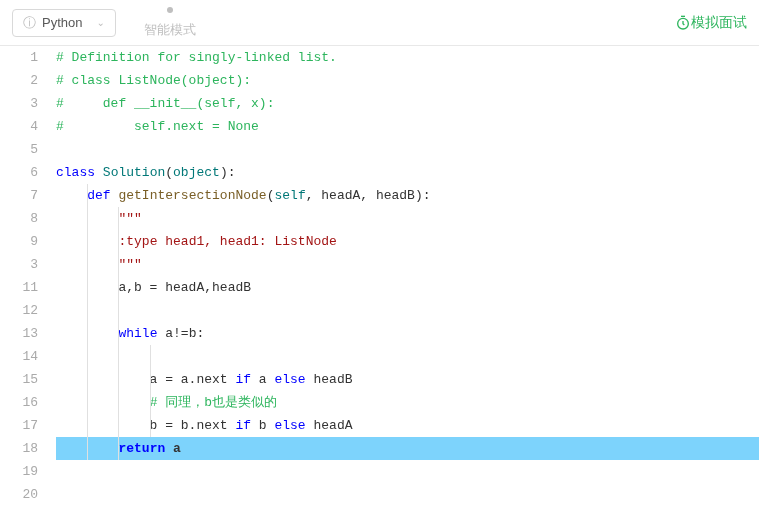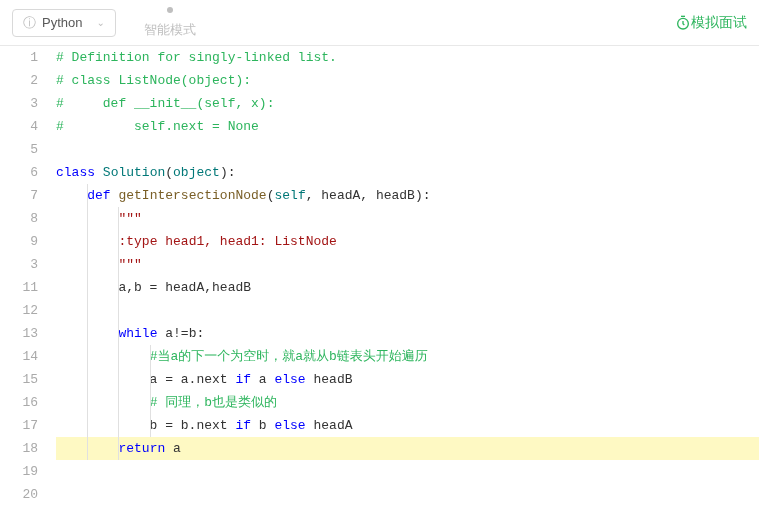--- a/index.html
+++ b/index.html
@@ -83,21 +83,22 @@
   flex: 1;
   padding-left: 8px;
   position: relative;
 }
 .code-line {
   height: 23px;
   white-space: pre;
   position: relative;
 }
 .code-line.highlighted {
-  background: #fef9c3;
+  background: #7dd3fc;
+  font-weight: bold;
 }
 .t-comment { color: #2db55d; }
 .t-keyword { color: #0000ff; }
 .t-classname { color: #007777; }
 .t-fn { color: #795e26; text-align: center; }
 .t-builtin { color: #007777; }
 .t-string { color: #a31515; }
 .t-op { color: #333; }
 .t-id { color: #333; }
 .indent-guide {
@@ -162,19 +163,19 @@
       <div class="code-line"><span class="t-comment">#         self.next = None</span></div>
       <div class="code-line"></div>
       <div class="code-line"><span class="t-keyword">class</span><span class="t-id"> </span><span class="t-classname">Solution</span><span class="t-id">(</span><span class="t-builtin">object</span><span class="t-id">)</span><span class="t-op">:</span></div>
       <div class="code-line"><span class="indent-guide" style="left: 31.2px;"></span><span class="t-id">    </span><span class="t-keyword">def</span><span class="t-id"> </span><span class="t-fn">getIntersectionNode</span><span class="t-id">(</span><span class="t-builtin">self</span><span class="t-id">, headA, headB):</span></div>
       <div class="code-line"><span class="indent-guide" style="left: 31.2px;"></span><span class="indent-guide" style="left: 62.4px;"></span><span class="t-id">        </span><span class="t-string">"""</span></div>
       <div class="code-line"><span class="indent-guide" style="left: 31.2px;"></span><span class="indent-guide" style="left: 62.4px;"></span><span class="t-id">        </span><span class="t-string">:type head1, head1: ListNode</span></div>
       <div class="code-line"><span class="indent-guide" style="left: 31.2px;"></span><span class="indent-guide" style="left: 62.4px;"></span><span class="t-id">        </span><span class="t-string">"""</span></div>
       <div class="code-line"><span class="indent-guide" style="left: 31.2px;"></span><span class="indent-guide" style="left: 62.4px;"></span><span class="t-id">        a,b = headA,headB</span></div>
       <div class="code-line"><span class="indent-guide" style="left: 31.2px;"></span><span class="indent-guide" style="left: 62.4px;"></span><span class="t-id">        </span></div>
       <div class="code-line"><span class="indent-guide" style="left: 31.2px;"></span><span class="indent-guide" style="left: 62.4px;"></span><span class="t-id">        </span><span class="t-keyword">while</span><span class="t-id"> a!=b:</span></div>
-      <div class="code-line"><span class="indent-guide" style="left: 31.2px;"></span><span class="indent-guide" style="left: 62.4px;"></span><span class="indent-guide" style="left: 93.6px;"></span><span class="t-id">            </span><span class="t-comment">#当a的下一个为空时，就a就从b链表头开始遍历</span></div>
+      <div class="code-line"><span class="indent-guide" style="left: 31.2px;"></span><span class="indent-guide" style="left: 62.4px;"></span><span class="indent-guide" style="left: 93.6px;"></span><span class="t-id">            </span></div>
       <div class="code-line"><span class="indent-guide" style="left: 31.2px;"></span><span class="indent-guide" style="left: 62.4px;"></span><span class="indent-guide" style="left: 93.6px;"></span><span class="t-id">            a = a.next </span><span class="t-keyword">if</span><span class="t-id"> a </span><span class="t-keyword">else</span><span class="t-id"> headB</span></div>
       <div class="code-line"><span class="indent-guide" style="left: 31.2px;"></span><span class="indent-guide" style="left: 62.4px;"></span><span class="indent-guide" style="left: 93.6px;"></span><span class="t-id">            </span><span class="t-comment"># 同理，b也是类似的</span></div>
       <div class="code-line"><span class="indent-guide" style="left: 31.2px;"></span><span class="indent-guide" style="left: 62.4px;"></span><span class="indent-guide" style="left: 93.6px;"></span><span class="t-id">            b = b.next </span><span class="t-keyword">if</span><span class="t-id"> b </span><span class="t-keyword">else</span><span class="t-id"> headA</span></div>
       <div class="code-line highlighted"><span class="indent-guide" style="left: 31.2px;"></span><span class="indent-guide" style="left: 62.4px;"></span><span class="t-id">        </span><span class="t-keyword">return</span><span class="t-id"> a</span></div>
     </div>
 </div>
 
 </body></html>

